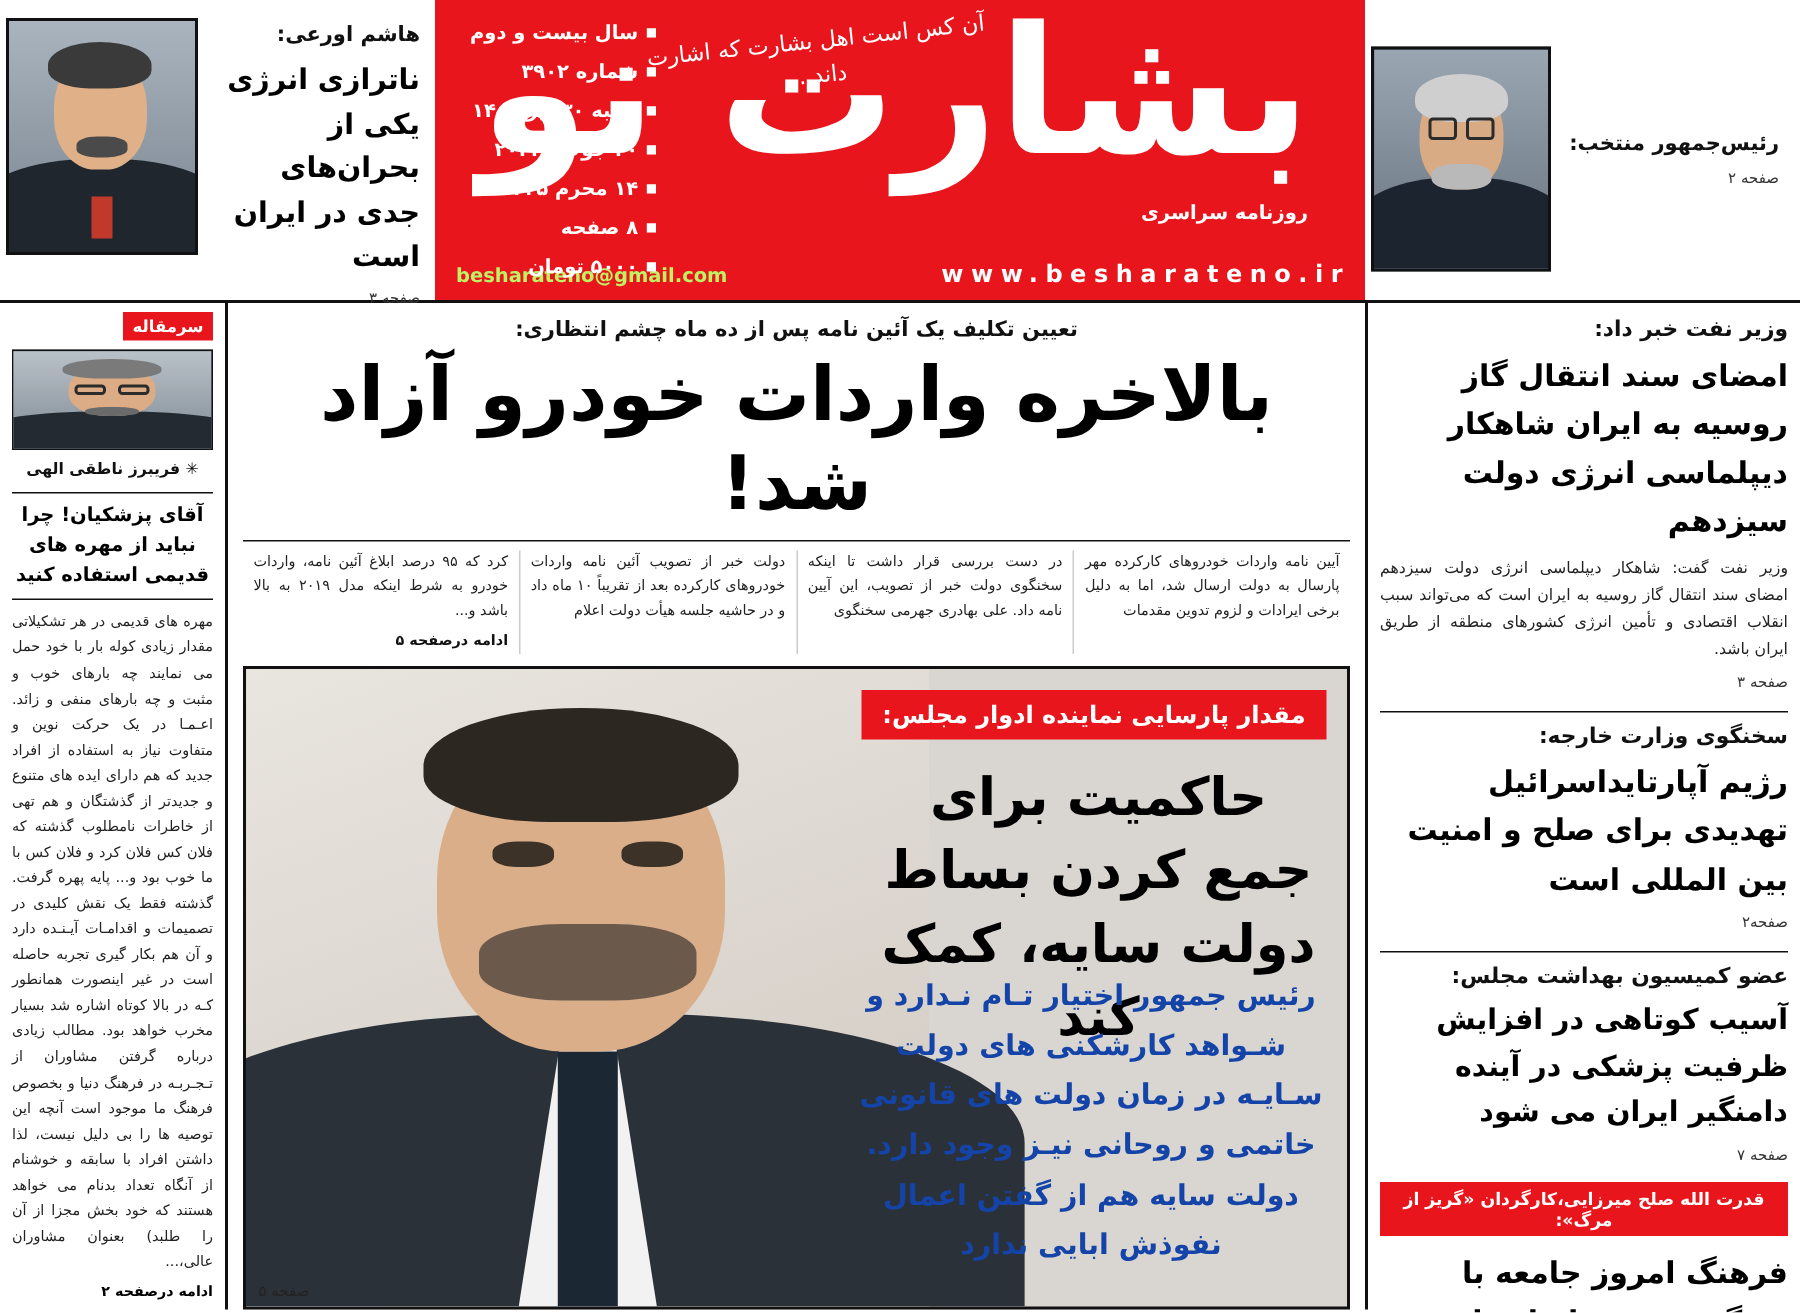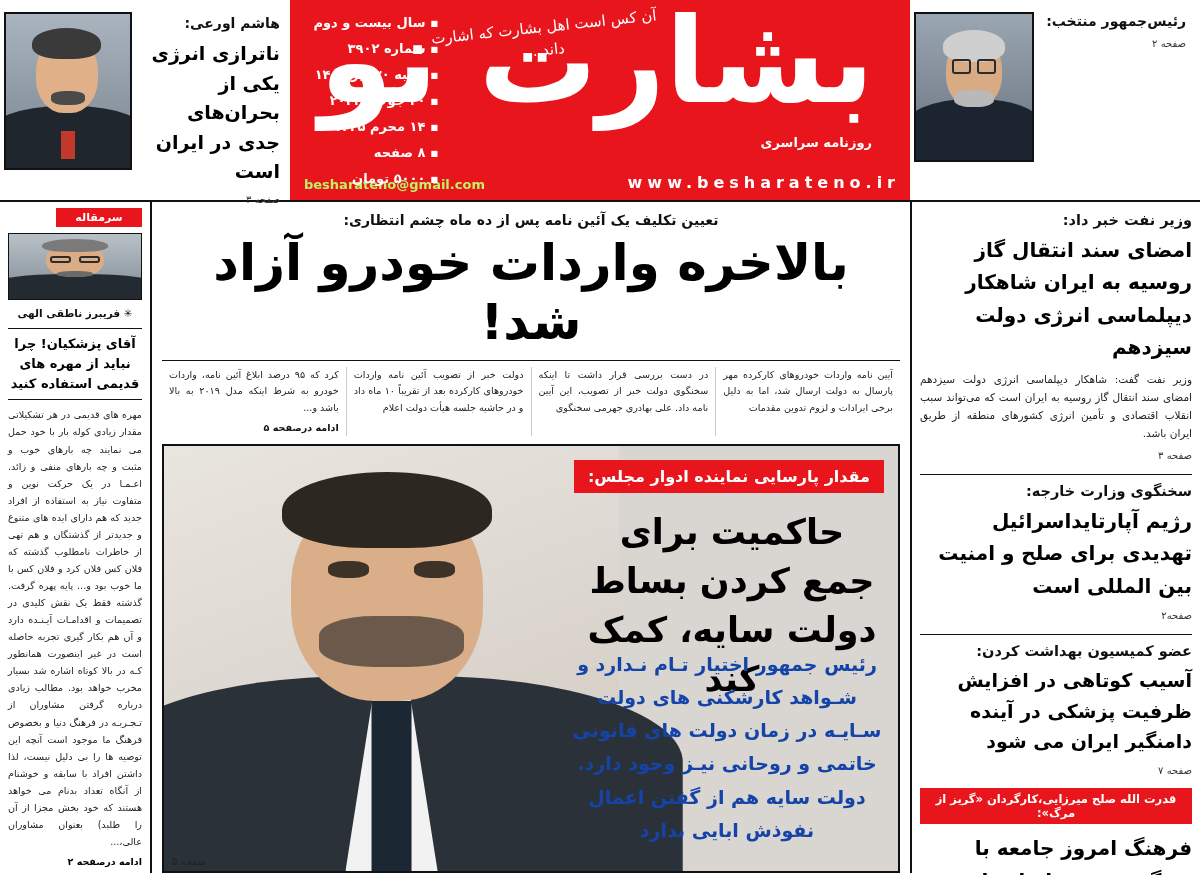--- a/index.html
+++ b/index.html
@@ -134,21 +134,21 @@
     content: "\25A0";
     font-size: 8px;
     margin-left: 5px;
     vertical-align: middle;
   }
 
   
   .mast-right {
     width: 290px; height: 200px;
     display: flex; flex-direction: row;
-    align-items: flex-start;
+    align-items: center;
     padding: 6px 4px 0 4px;
     order: 1;
   }
   .mast-right .txt {
     flex: 1;
     padding: 6px 10px 0 6px;
     text-align: right;
   }
   .mast-right .photo {
     width: 120px; height: 150px;
@@ -294,21 +294,21 @@
   
   .col-left {
     width: 150px;
     padding: 6px 8px;
     display: flex; flex-direction: column;
   }
   .op-tag {
     background: #e8161c; color: #fff;
     font-size: 11px; font-weight: bold;
     padding: 3px 6px; text-align: center;
-    width: 86px; margin: 0 0 6px auto;
+    width: 60px; margin: 0 0 6px auto;
   }
   .op-photo {
     width: 100%; height: 82px;
     border: 1px solid #111; position: relative; overflow: hidden;
     background: #8e9299;
     margin-bottom: 6px;
   }
   .op-author {
     font-size: 10.5px; text-align: center; font-weight: bold;
     line-height: 1.5; color: #111;
@@ -401,21 +401,21 @@
 
       <div class="s-item">
         <div class="s-kicker">سخنگوی وزارت خارجه:</div>
         <div class="s-head">رژیم آپارتاید‌اسرائیل تهدیدی برای صلح و امنیت بین المللی است</div>
         <div class="pagenote">صفحه۲</div>
       </div>
 
       <div class="divider"></div>
 
       <div class="s-item">
-        <div class="s-kicker">عضو کمیسیون بهداشت کردن:</div>
+        <div class="s-kicker">عضو کمیسیون بهداشت مجلس:</div>
         <div class="s-head small">آسیب کوتاهی در افزایش ظرفیت پزشکی در آینده دامنگیر ایران می شود</div>
         <div class="pagenote">صفحه ۷</div>
       </div>
 
       <div class="redbar">قدرت الله صلح میرزایی،کارگردان «گریز از مرگ»:</div>
 
       <div class="s-head">فرهنگ امروز جامعه با زندگی مردم فاصله دارد</div>
 
     </div>
 

